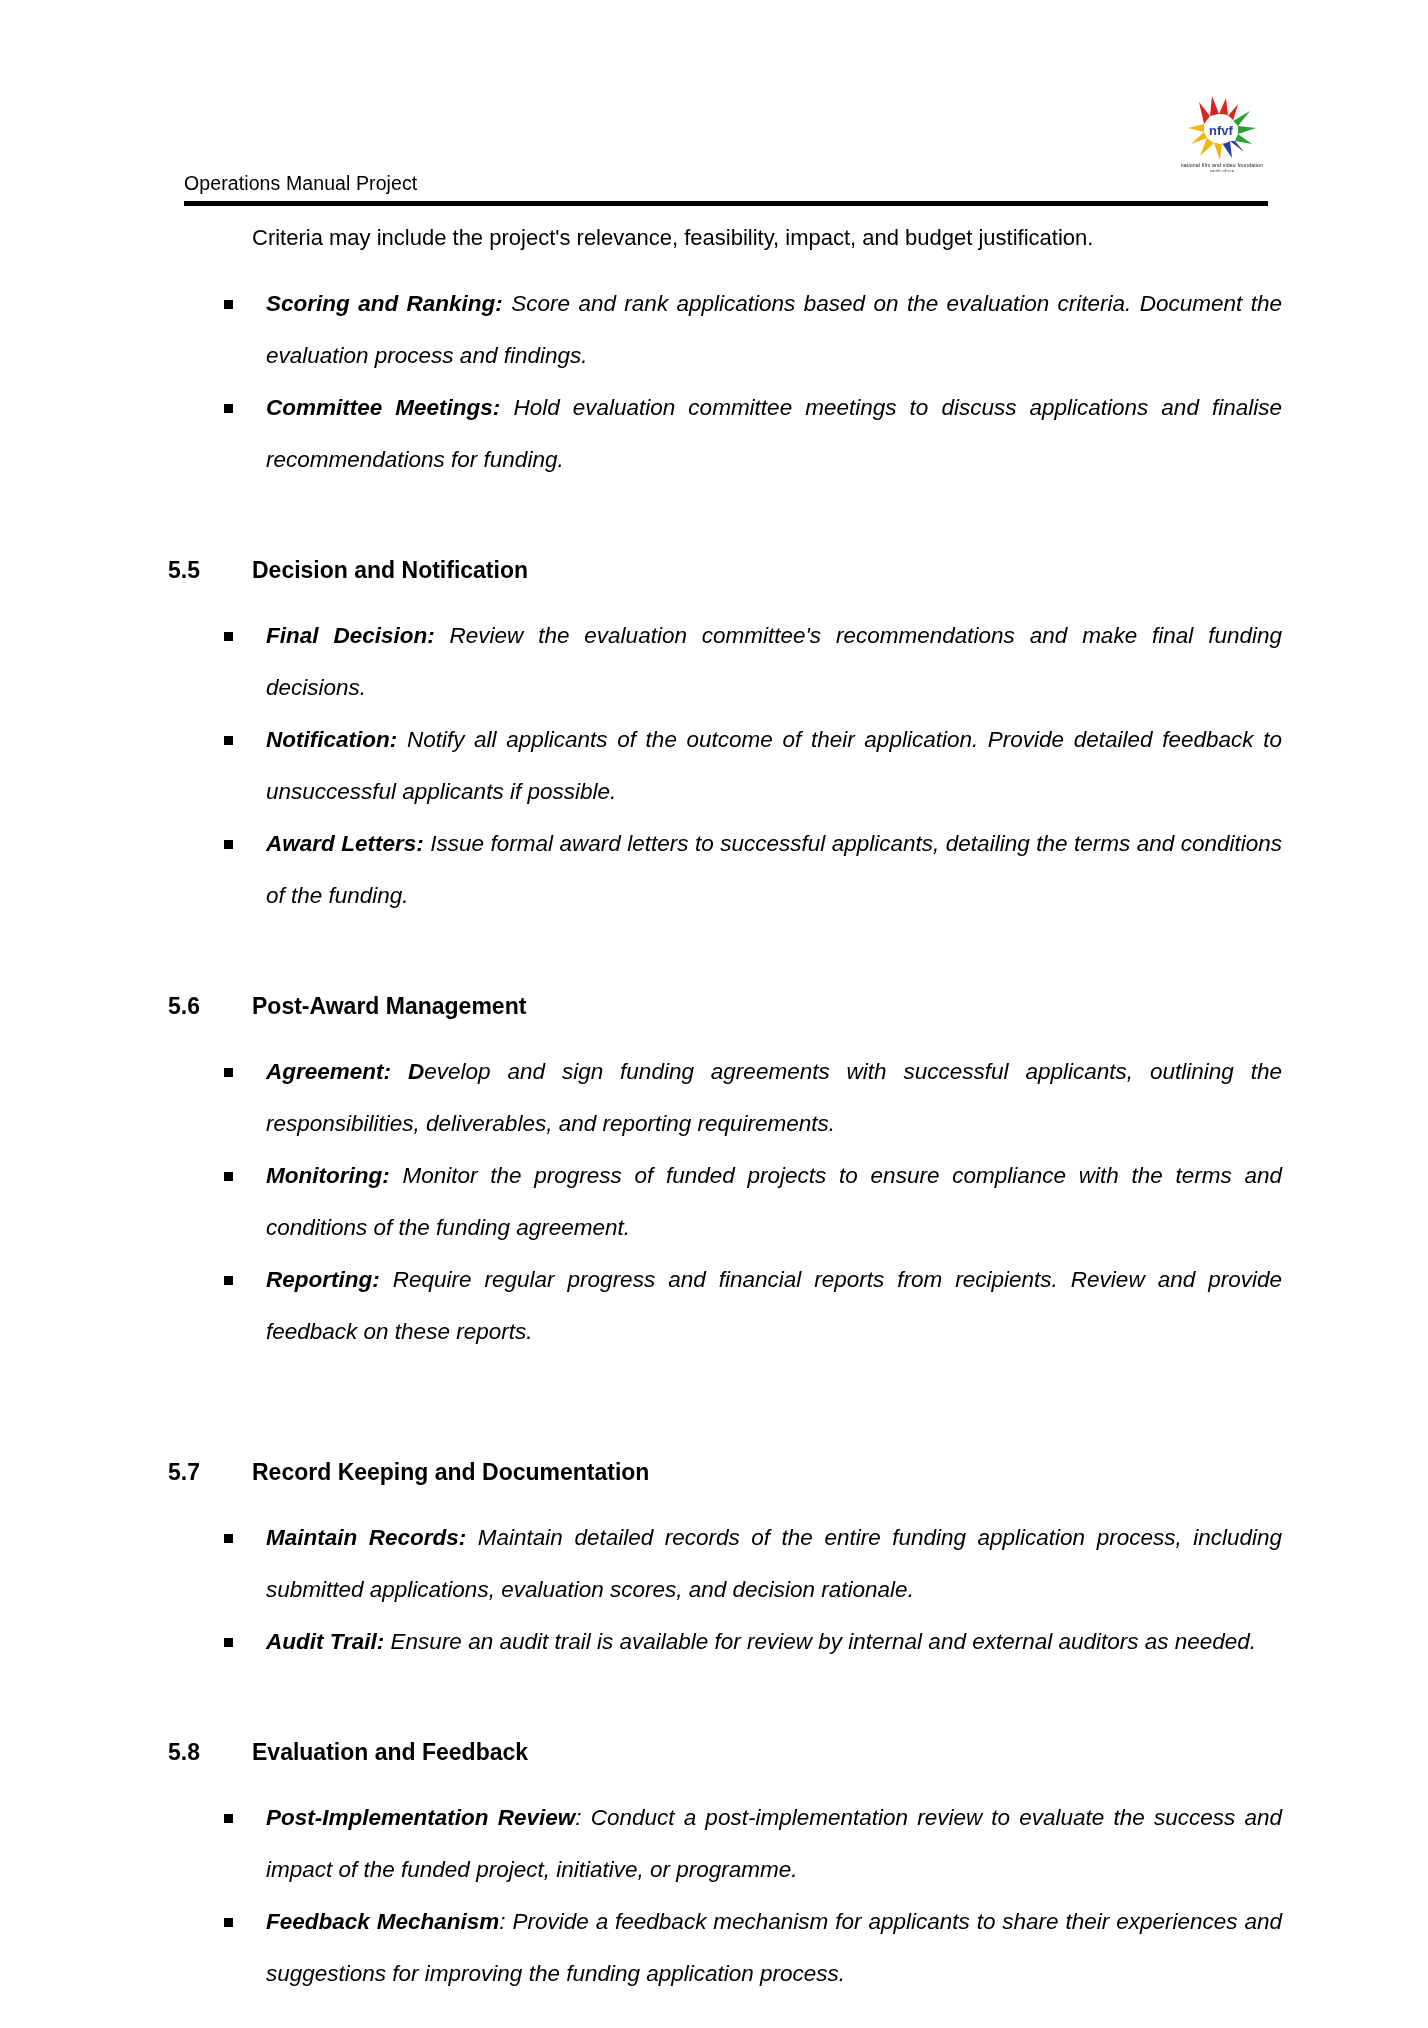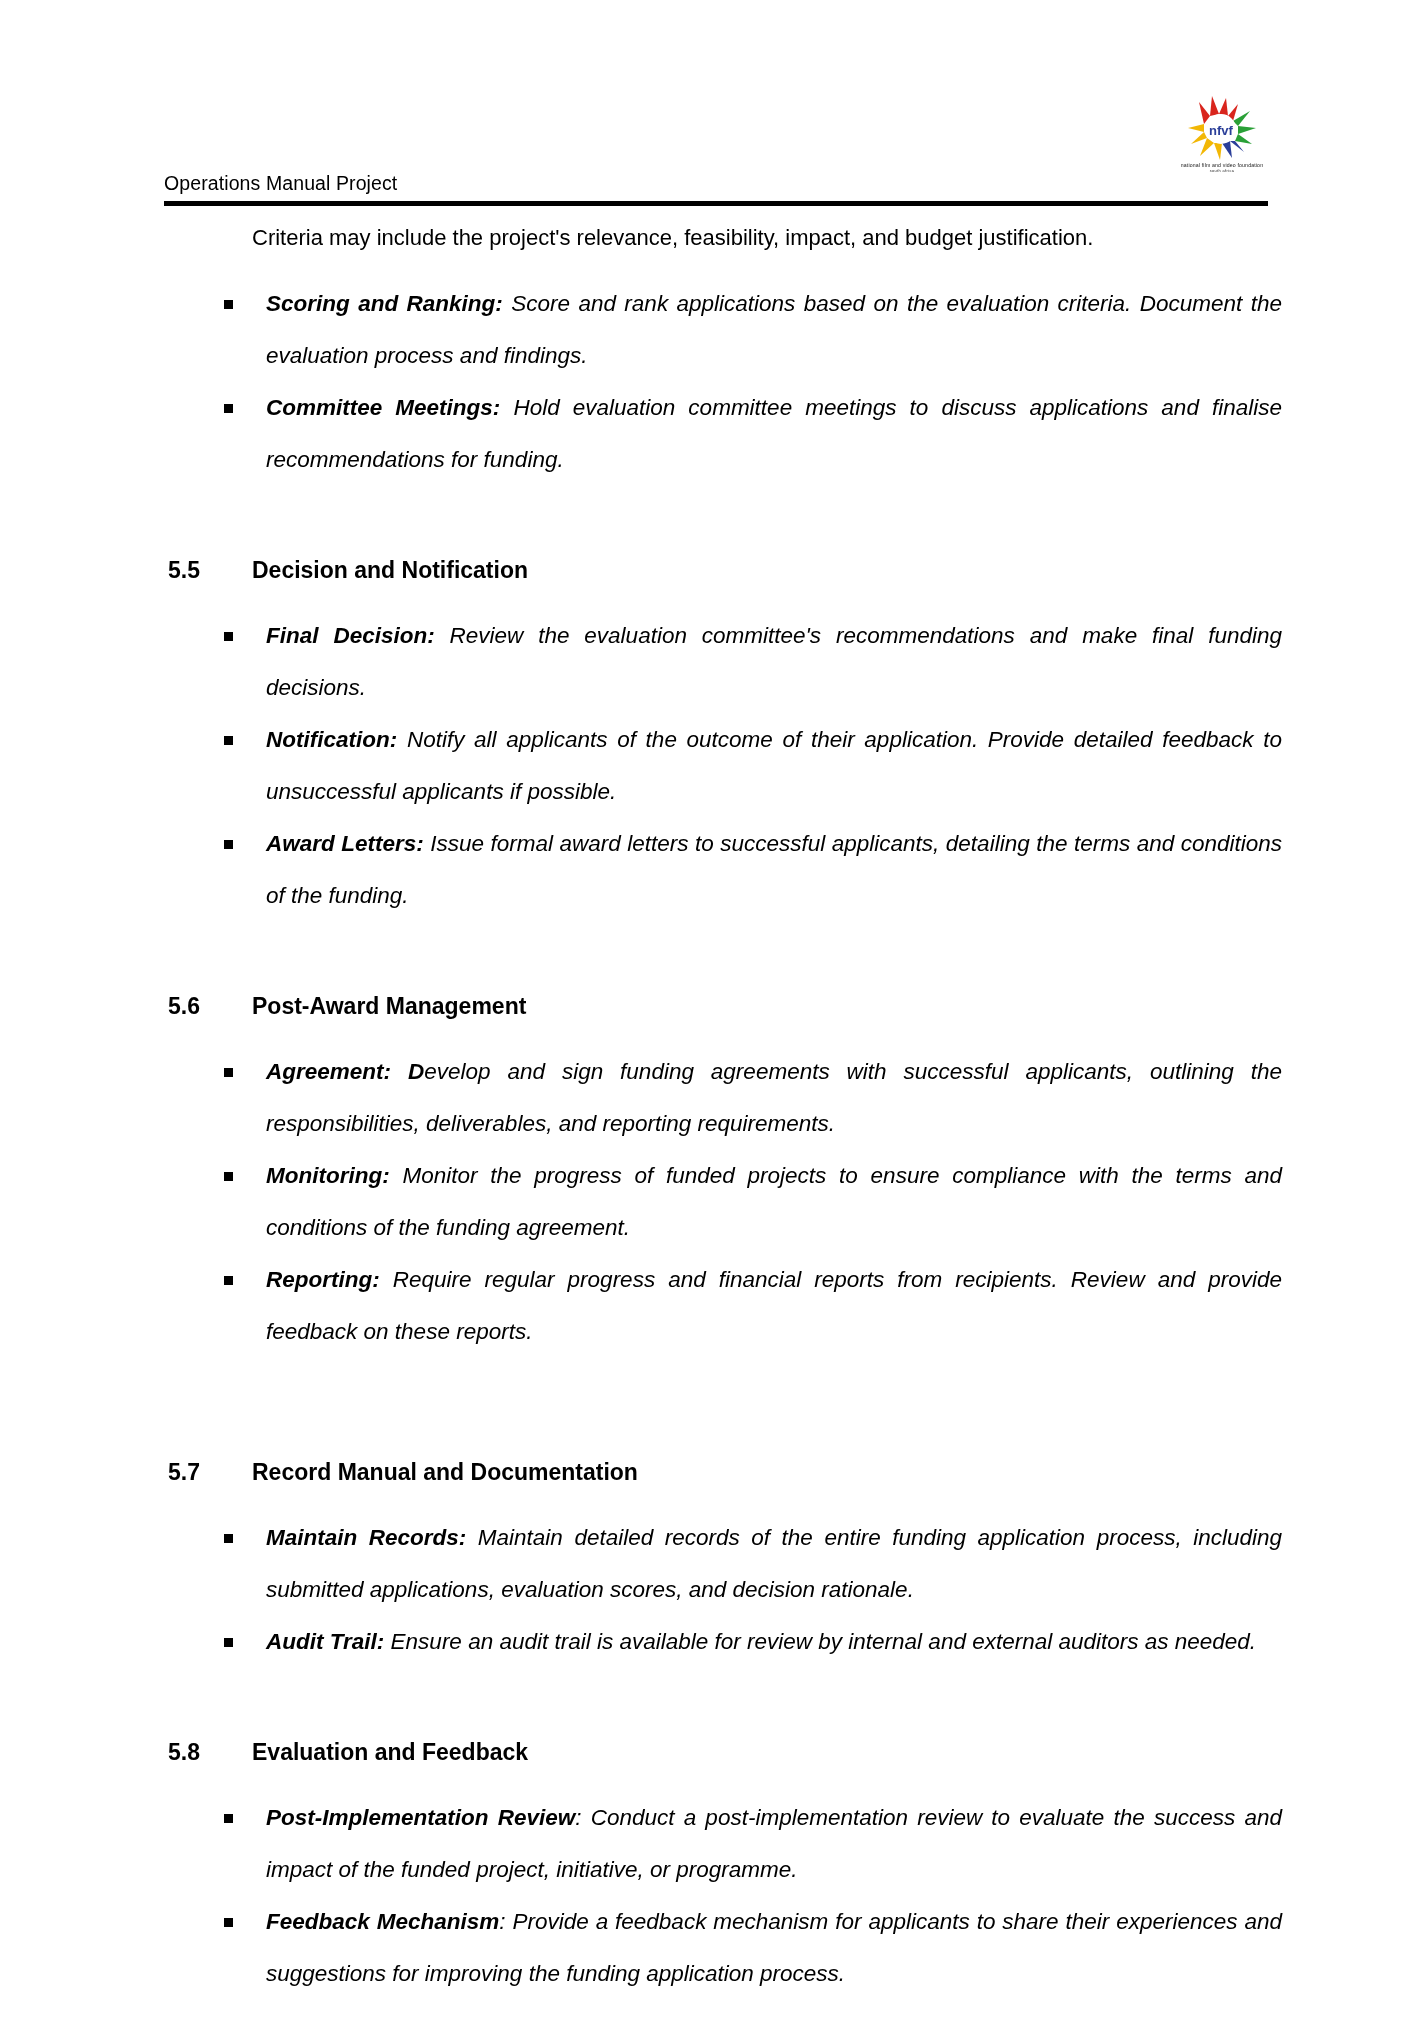--- a/index.html
+++ b/index.html
@@ -15,21 +15,21 @@
     background: #ffffff;
     font-family: "Liberation Sans", sans-serif;
     color: #000000;
     box-sizing: border-box;
     overflow: hidden;
   }
 
   
   .header {
     position: absolute;
-    left: 164px;
+    left: 184px;
     right: 160px;
     top: 148px;
     height: 58px;
   }
   .header-title {
     position: absolute;
     left: 0;
     bottom: 12px;
     font-size: 19.5px;
     line-height: 1.1;
@@ -282,21 +282,21 @@
       </li>
       <li class="bullet">
         <span class="marker"><i></i></span>
         <b>Reporting:</b><span> Require regular progress and financial reports from recipients. Review and provide feedback on these reports.</span>
       </li>
     </ul>
 
     <div class="gap-lg"></div>
 
     <h2 class="section-head">
-      <span class="num">5.7</span><span>Record Manual and Documentation</span>
+      <span class="num">5.7</span><span>Record Keeping and Documentation</span>
     </h2>
     <ul class="bullets">
       <li class="bullet">
         <span class="marker"><i></i></span>
         <b>Maintain Records:</b><span> Maintain detailed records of the entire funding application process, including submitted applications, evaluation scores, and decision rationale.</span>
       </li>
       <li class="bullet">
         <span class="marker"><i></i></span>
         <b>Audit Trail:</b><span> Ensure an audit trail is available for review by internal and external auditors as needed.</span>
       </li>

